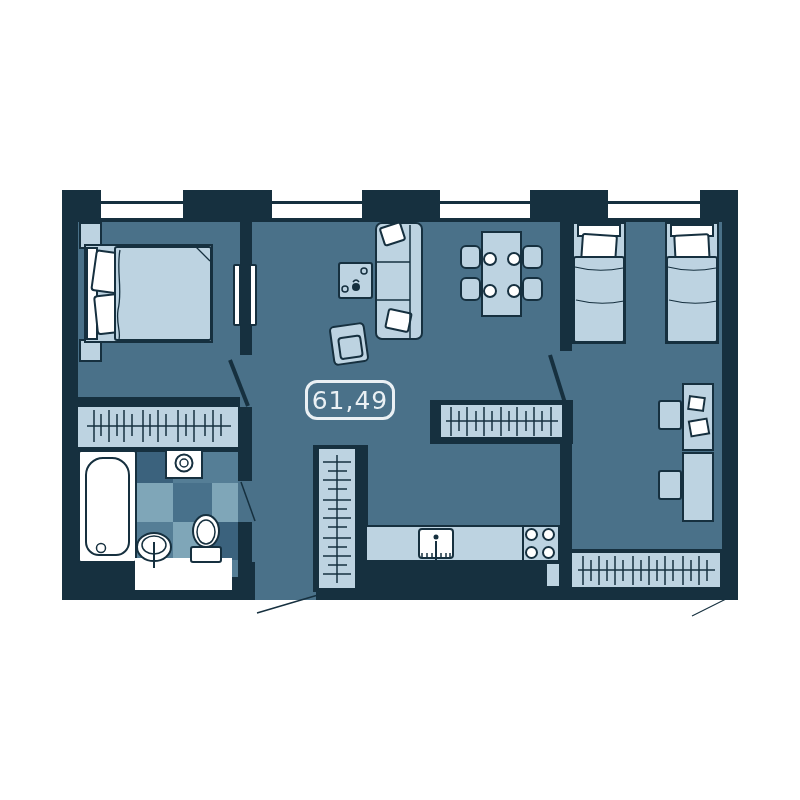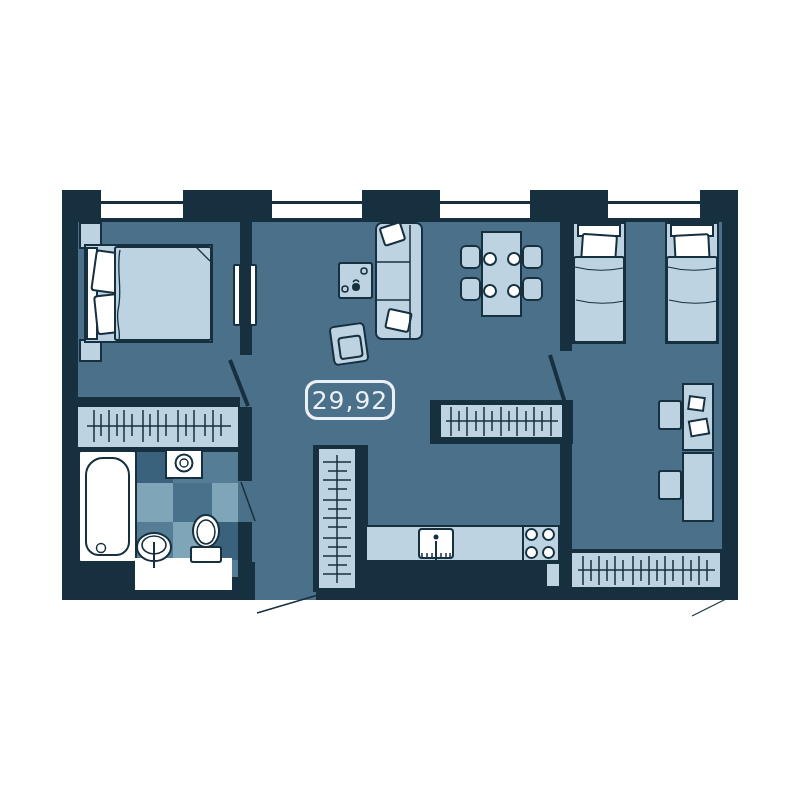--- a/index.html
+++ b/index.html
@@ -277,14 +277,14 @@
   </g>
 
   <line x1="230" y1="360" x2="248" y2="406" stroke="#16303F" stroke-width="4"></line>
   <line x1="550" y1="355" x2="565" y2="403" stroke="#16303F" stroke-width="4"></line>
   <line x1="241" y1="482" x2="255" y2="521" stroke="#16303F" stroke-width="1.5"></line>
   <line x1="257" y1="613" x2="318" y2="595" stroke="#16303F" stroke-width="1.5"></line>
   <line x1="692" y1="616" x2="726" y2="599" stroke="#16303F" stroke-width="1.2"></line>
 </svg>
 
 <div class="abs" id="area-label">
-  <span>29,92</span>
+  <span>61,49</span>
 </div>
 
 </body></html>

